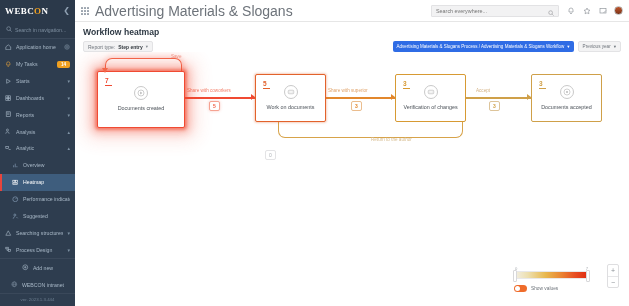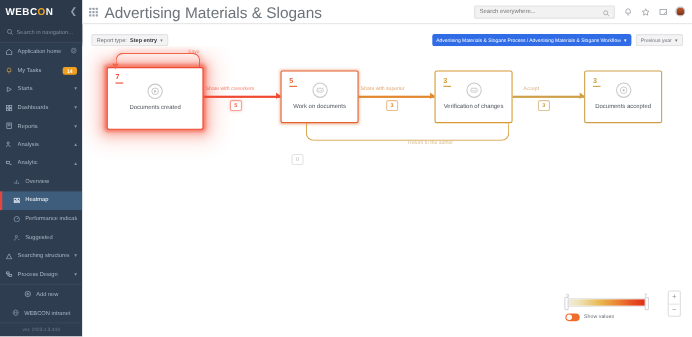--- a/index.html
+++ b/index.html
@@ -17,20 +17,21 @@
     background: #2e3d4f;
     color: #9fb0c0;
     display: flex; flex-direction: column;
     flex: 0 0 75px;
     position: relative;
   }
   .sb-logo {
     height: 22px; display: flex; align-items: center;
     padding: 0 5px; background: #2b394a;
     justify-content: space-between;
+    font-family: Liberation Serif, serif;
   }
   .sb-logo .brand {
     color: #ffffff; font-size: 9px; font-weight: bold; letter-spacing: .4px;
   }
   .sb-logo .brand .o-dot { color:#f0a020; }
   .sb-collapse { color:#8fa0b2; font-size: 8px; }
   .sb-search {
     height: 17px; display:flex; align-items:center; gap:3px;
     padding: 0 6px; background: #2b394a;
     border-bottom: 1px solid #3a485a;
@@ -528,20 +529,21 @@
           <svg viewBox="0 0 16 16" fill="none" stroke="#8c9298" stroke-width="1.3">
               <rect x="2" y="3" width="12" height="9"></rect>
               <line x1="9" y1="12" x2="14" y2="7"></line>
             </svg>
         </span>
         <span class="avatar"></span>
       </div>
     </div>
 
     <div class="page-head">
+      <div class="page-title">Workflow heatmap</div>
       <div class="ctrl-row">
         <div class="report-type">
           <span>Report type:</span>
           <b>Step entry</b>
           <span class="cv">▾</span>
         </div>
         <div class="right-ctrls">
           <div class="breadcrumb-pill">
             <span>Advertising Materials &amp; Slogans Process / Advertising Materials &amp; Slogans Workflow</span>
             <span>▾</span>

